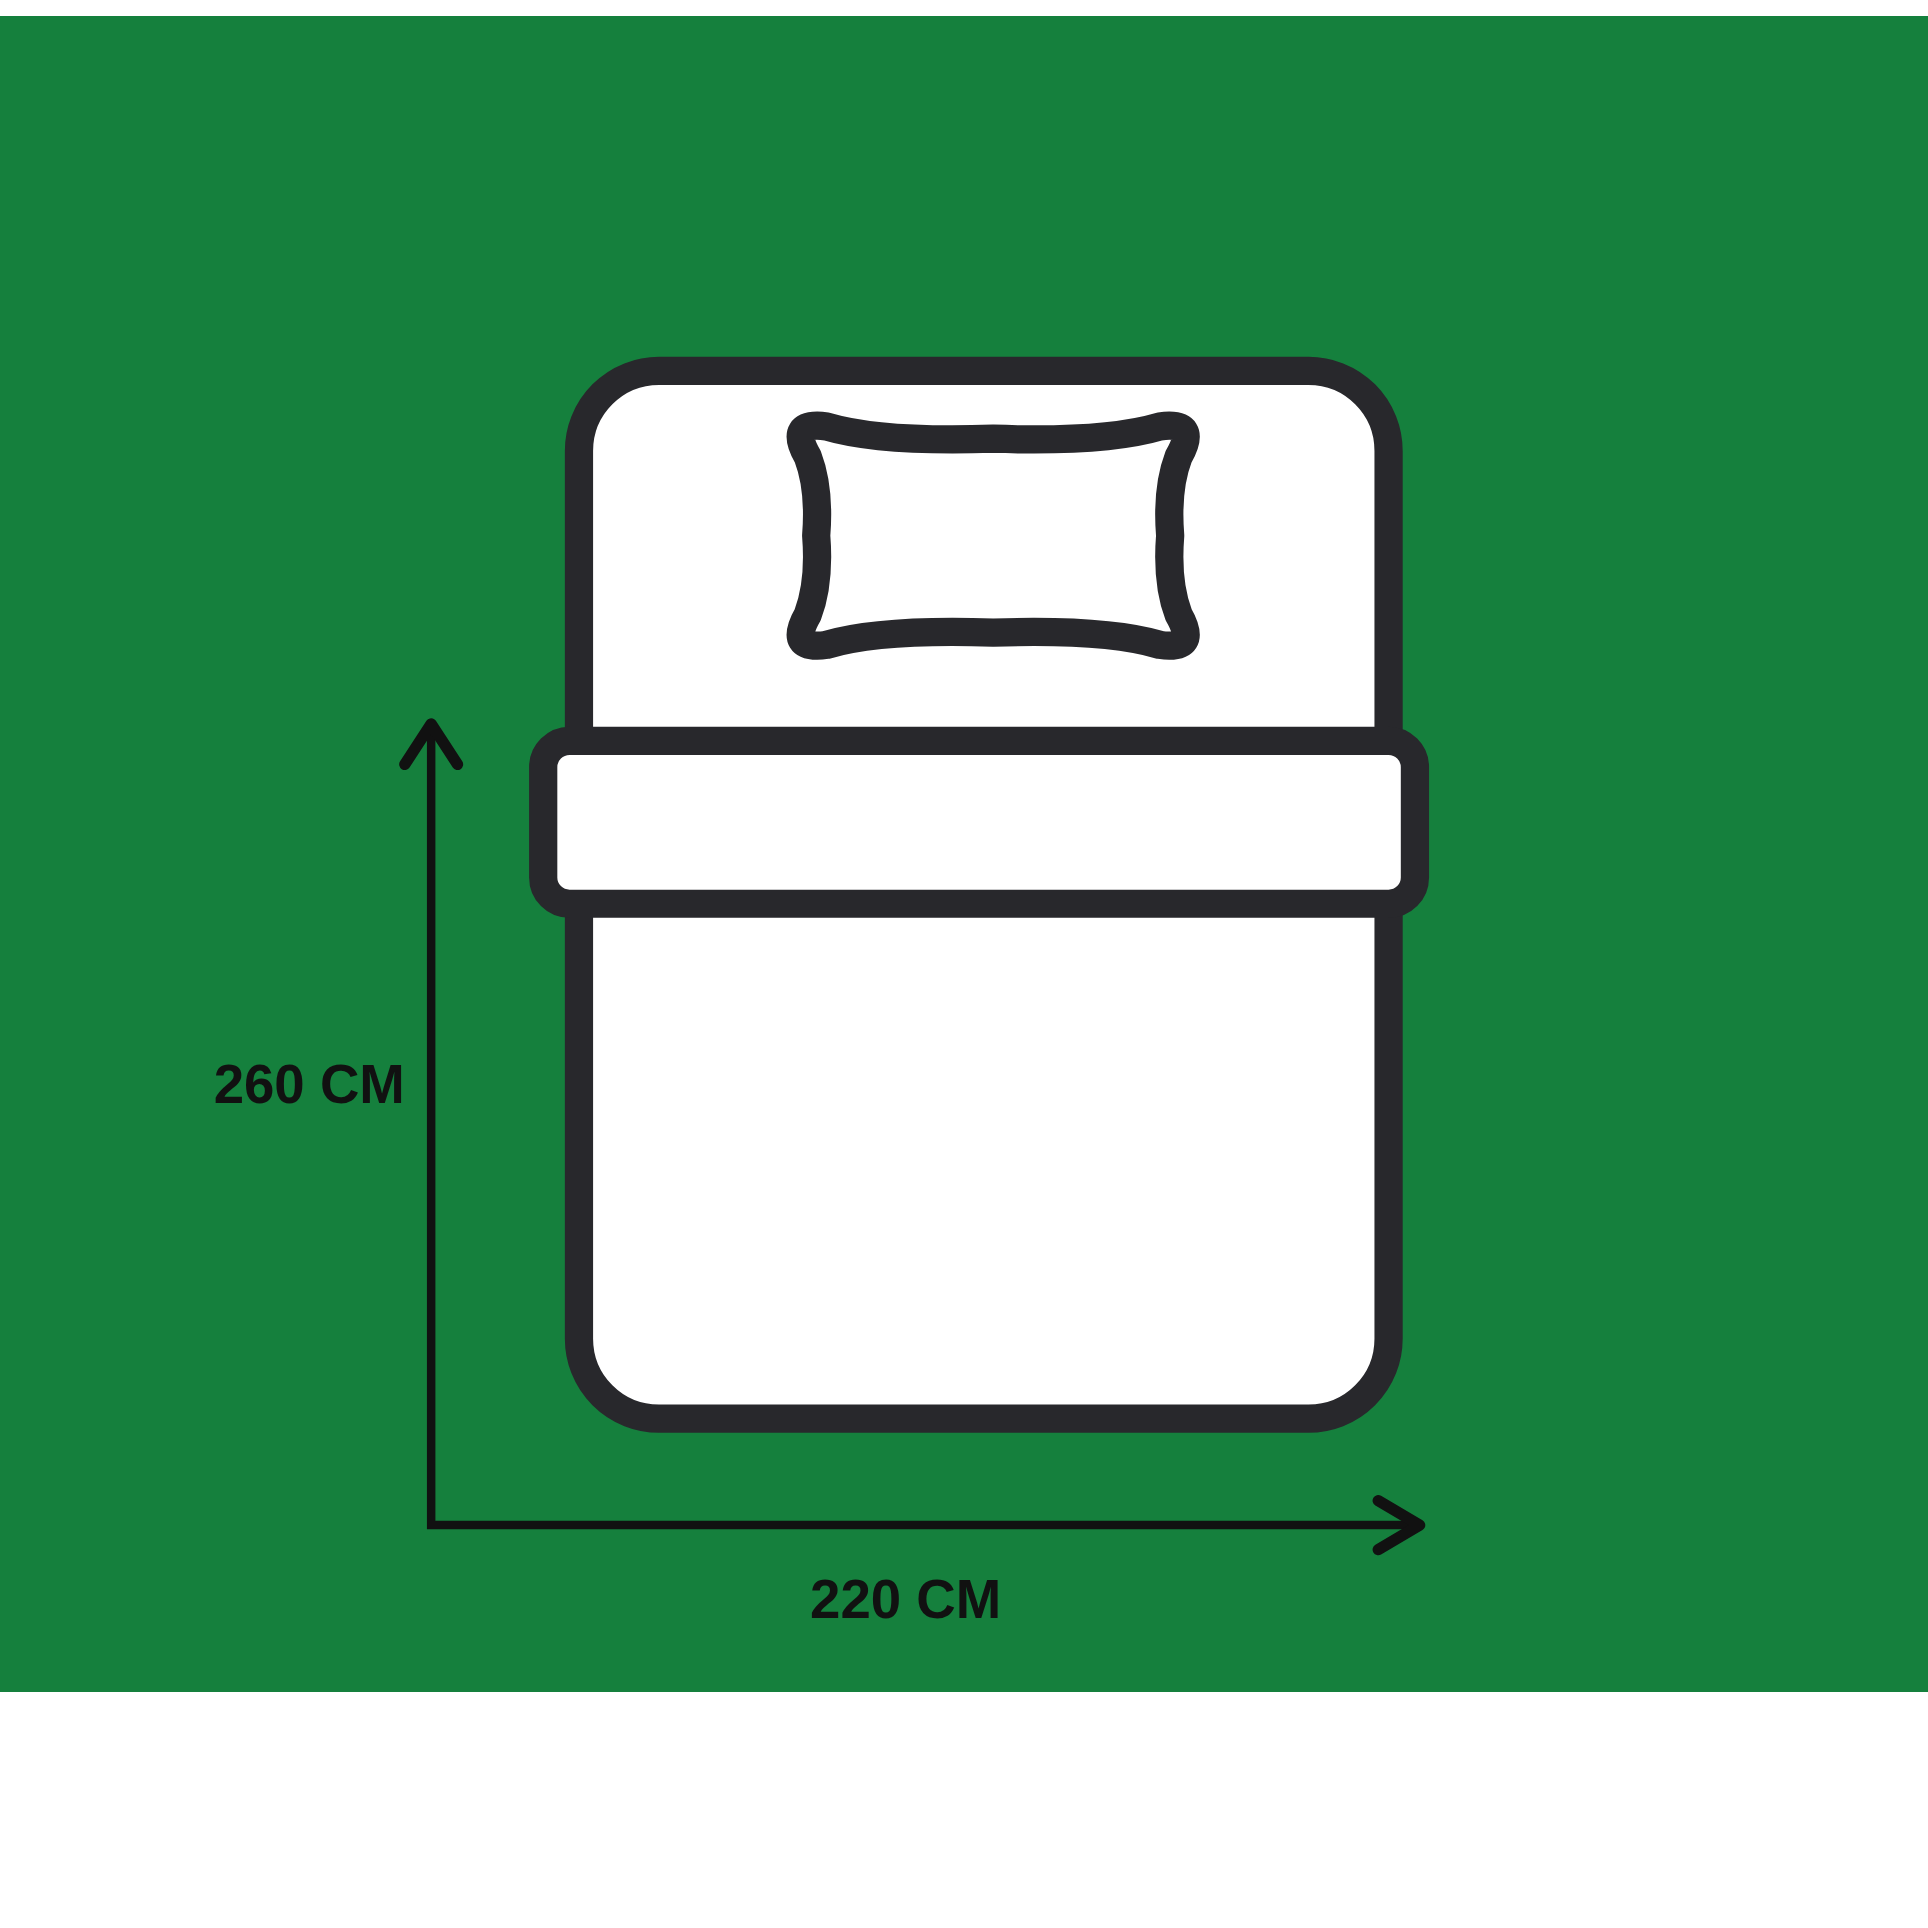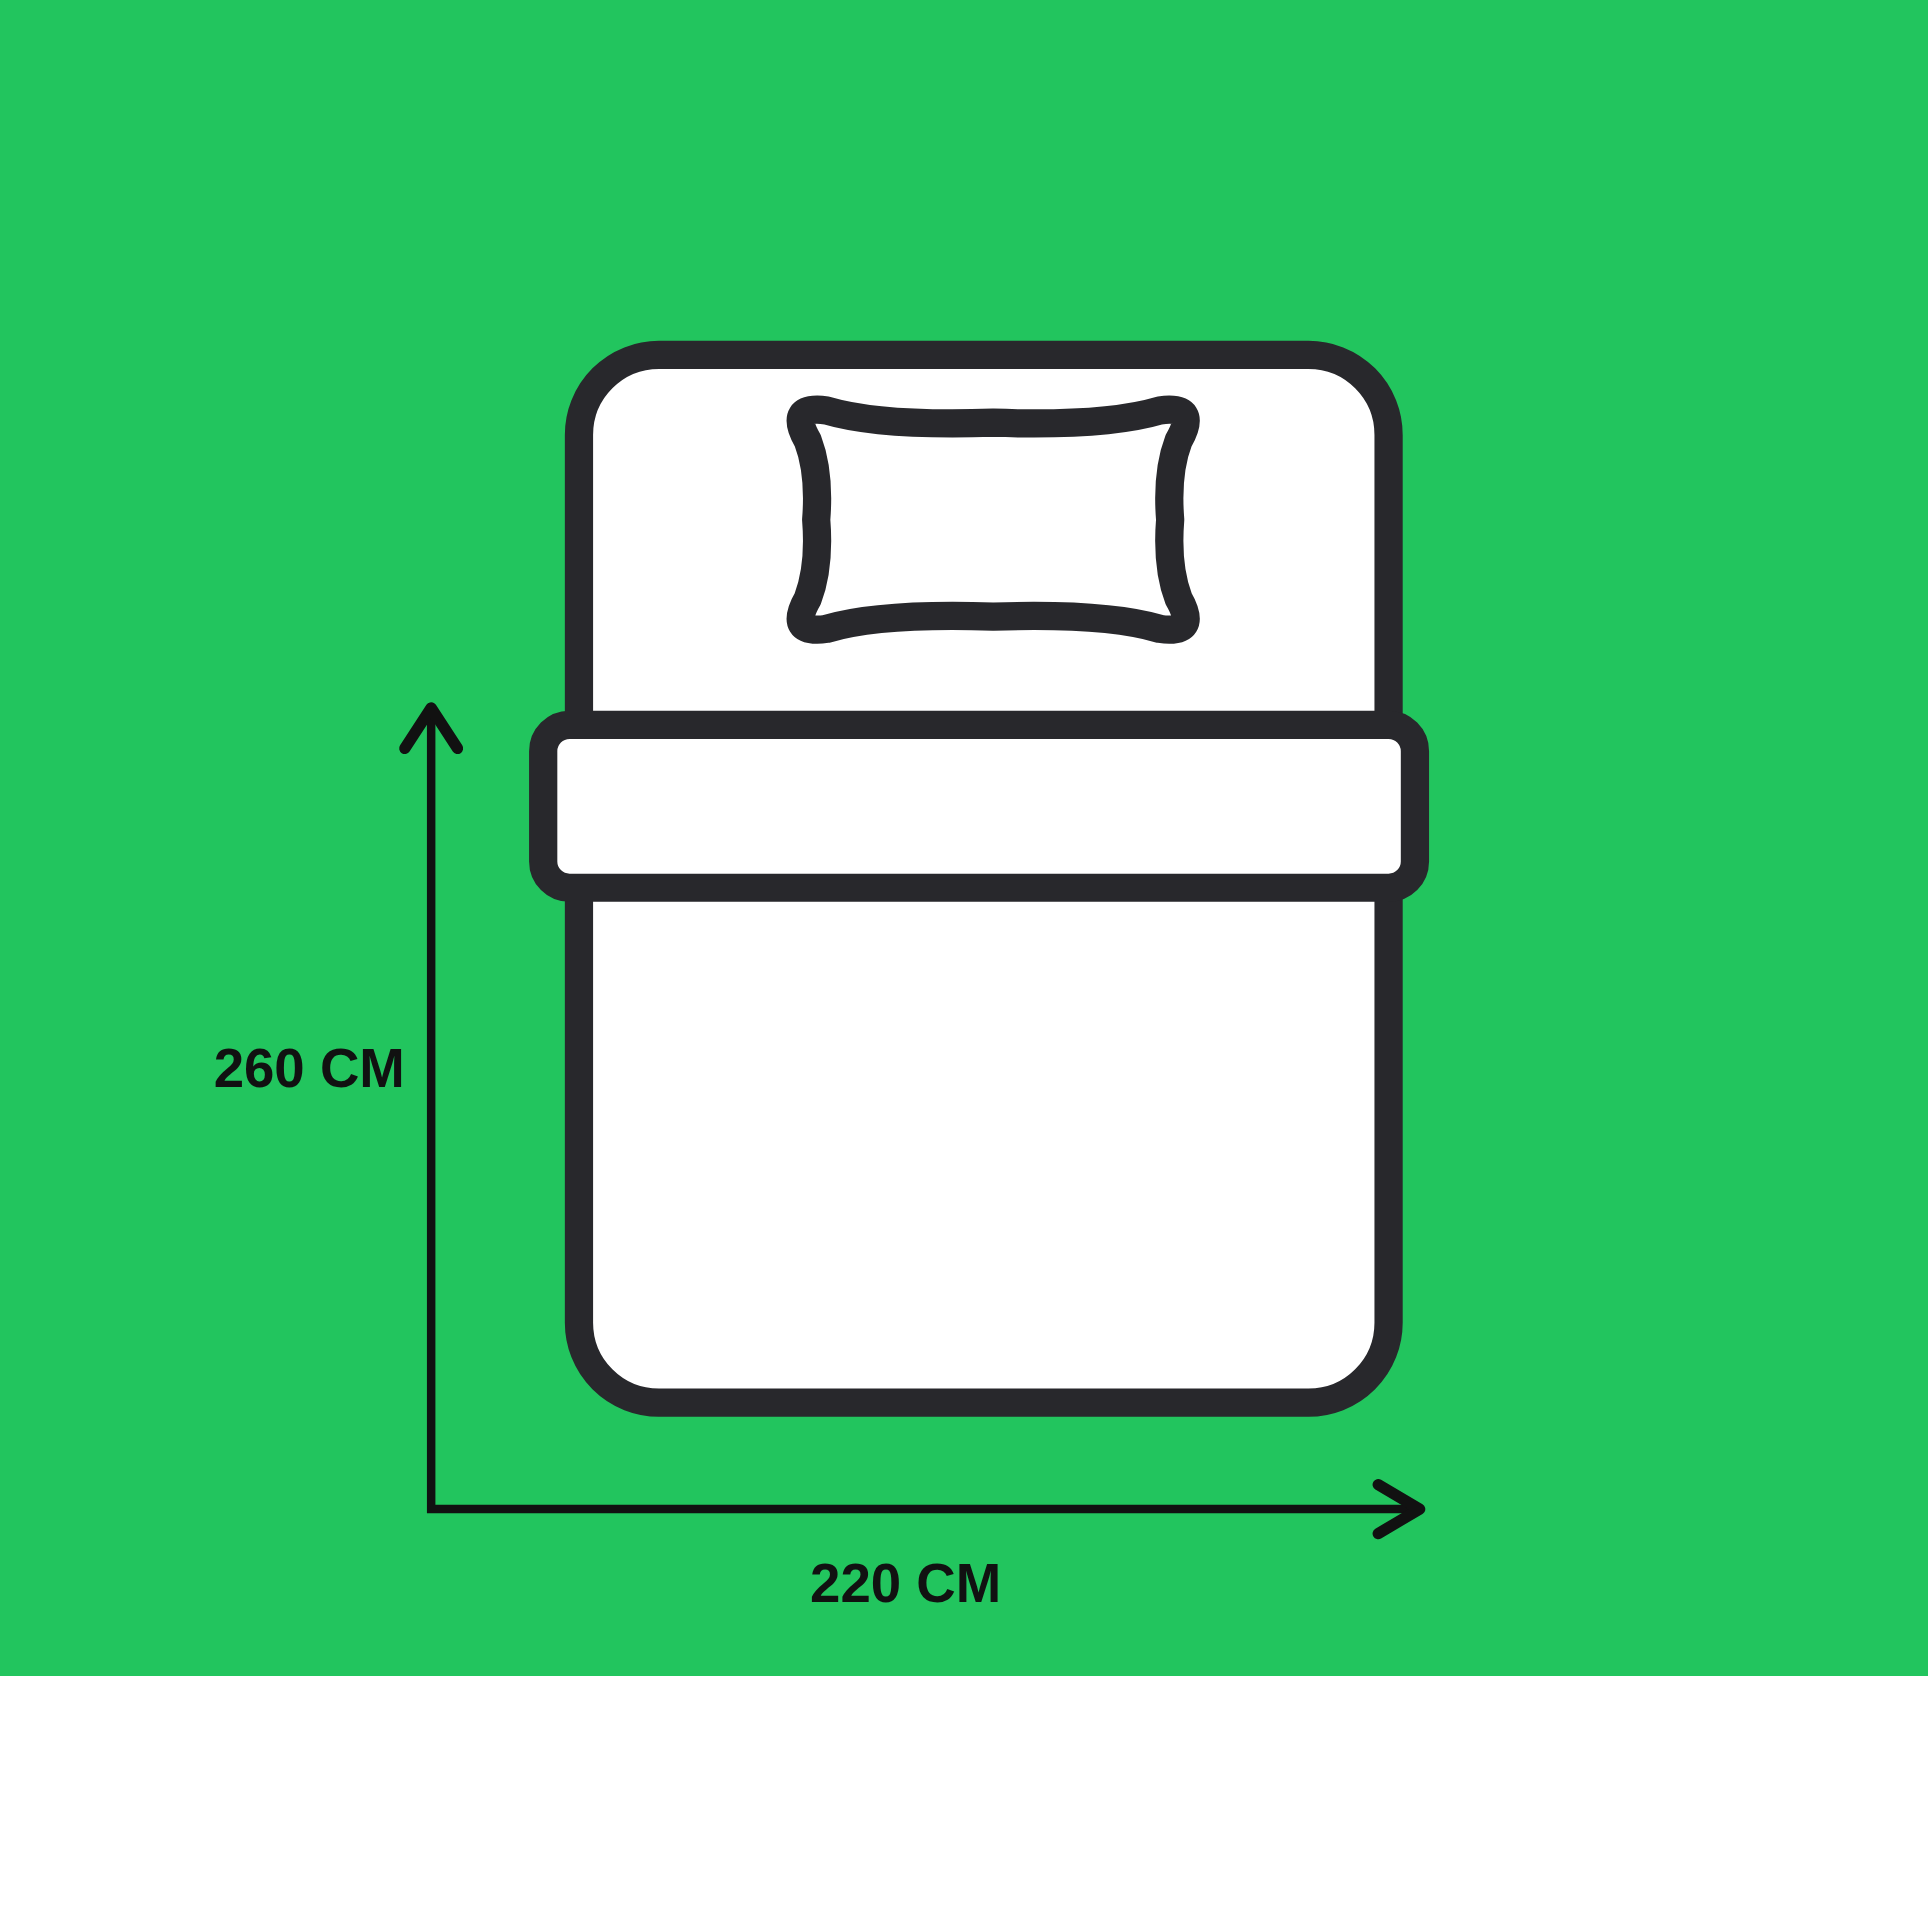--- a/index.html
+++ b/index.html
@@ -5,22 +5,23 @@
   html, body {
     margin: 0;
     padding: 0;
     background: #ffffff;
     font-family: "Liberation Sans", sans-serif;
   }
   .page {
     position: relative;
     width: 1928px;
     height: 1676px;
-    background: #22c55e;
+    background: #15803d;
     overflow: hidden;
+    margin-top: 16px;
   }
   .diagram-svg {
     position: absolute;
     inset: 0;
     width: 1928px;
     height: 1928px;
     display: block;
   }
   .dim-label {
     font-family: "Liberation Sans", sans-serif;

